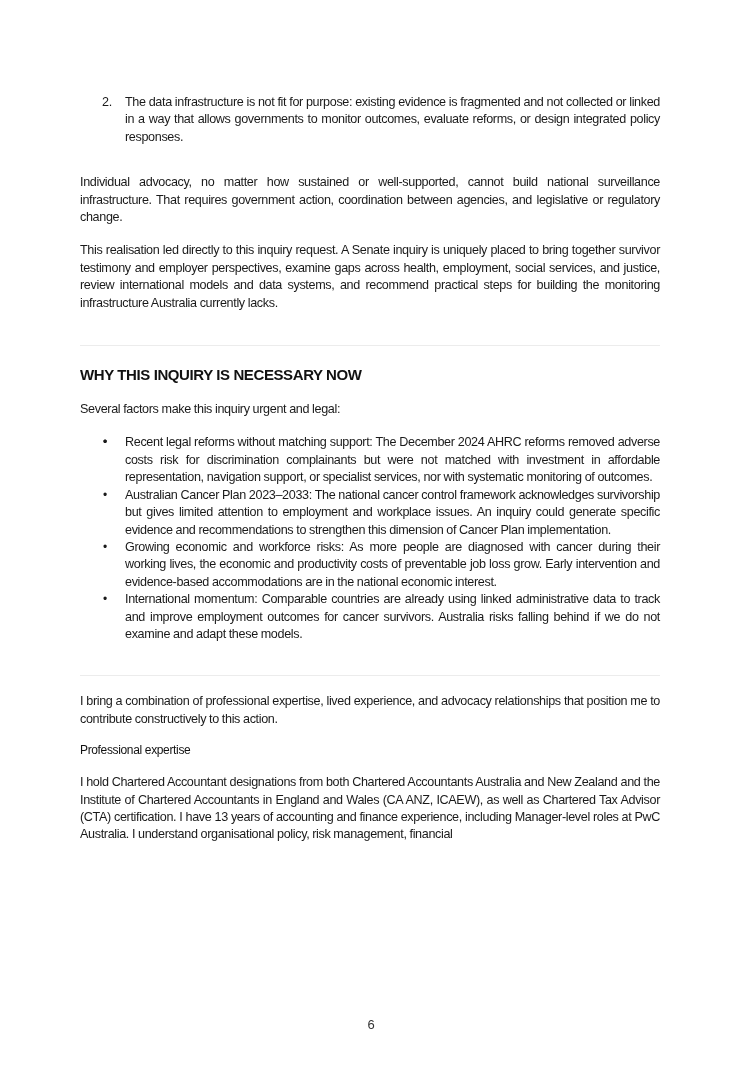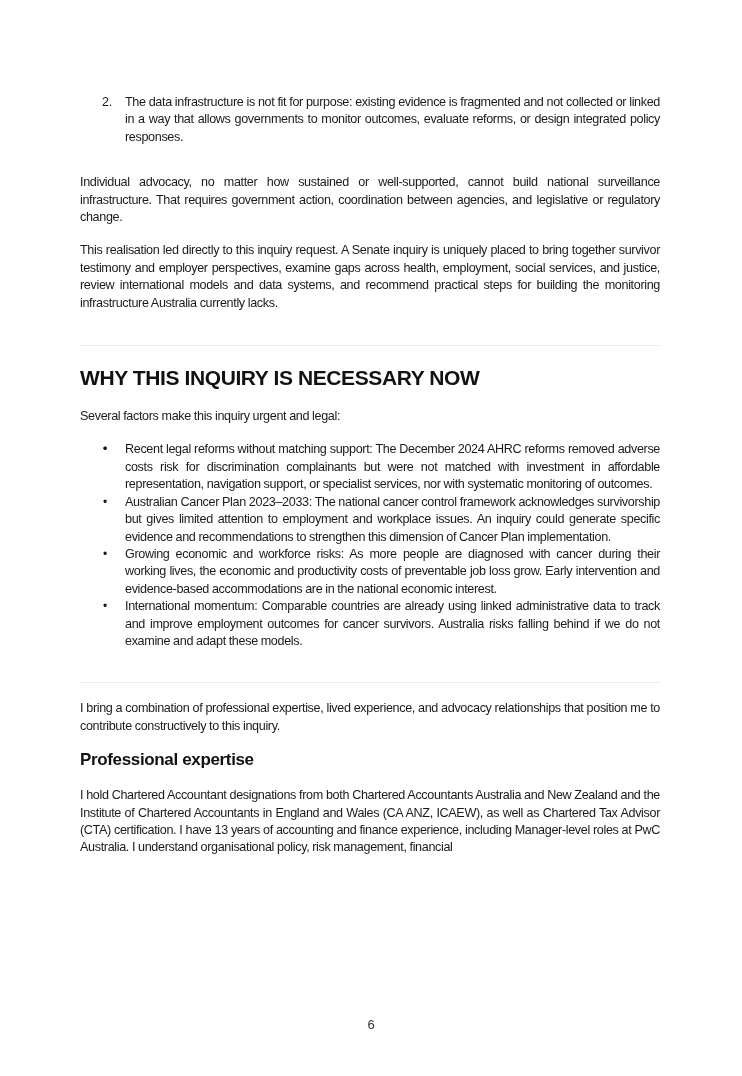--- a/index.html
+++ b/index.html
@@ -44,29 +44,29 @@
       left: 22px;
       top: 0;
     }
     hr.rule {
       border: none;
       border-top: 1px solid #ececec;
       margin: 0;
       width: 580px;
     }
     h2.section {
-      font-size: 21px;
+      font-size: 15px;
       font-weight: bold;
       margin: 0;
       letter-spacing: -0.4px;
       color: #111;
     }
     h3.subsection {
-      font-size: 17px;
-      font-weight: bold;
+      font-size: 12px;
+      font-weight: normal;
       margin: 0;
       letter-spacing: -0.35px;
       color: #111;
     }
     ul.bullets {
       list-style: none;
       margin: 0;
       padding: 0;
     }
     ul.bullets li {
@@ -129,21 +129,21 @@
     </li>
     <li class="body-text">
       <span class="bullet">•</span>
       <span>International momentum: Comparable countries are already using linked administrative data to track and improve employment outcomes for cancer survivors. Australia risks falling behind if we do not examine and adapt these models.</span>
     </li>
   </ul>
 
   <hr class="rule" style="margin-top:32px;">
 
 
-  <p class="body-text" style="margin-top:17px;">I bring a combination of professional expertise, lived experience, and advocacy relationships that position me to contribute constructively to this inquiry.</p>
+  <p class="body-text" style="margin-top:17px;">I bring a combination of professional expertise, lived experience, and advocacy relationships that position me to contribute constructively to this action.</p>
 
   <h3 class="subsection" style="margin-top:15px;">Professional expertise</h3>
 
   <p class="body-text" style="margin-top:17px;">I hold Chartered Accountant designations from both Chartered Accountants Australia and New Zealand and the Institute of Chartered Accountants in England and Wales (CA ANZ, ICAEW), as well as Chartered Tax Advisor (CTA) certification. I have 13 years of accounting and finance experience, including Manager-level roles at PwC Australia. I understand organisational policy, risk management, financial</p>
 
 </div>
 
 <div class="page-number">6</div>
 
 </body></html>

